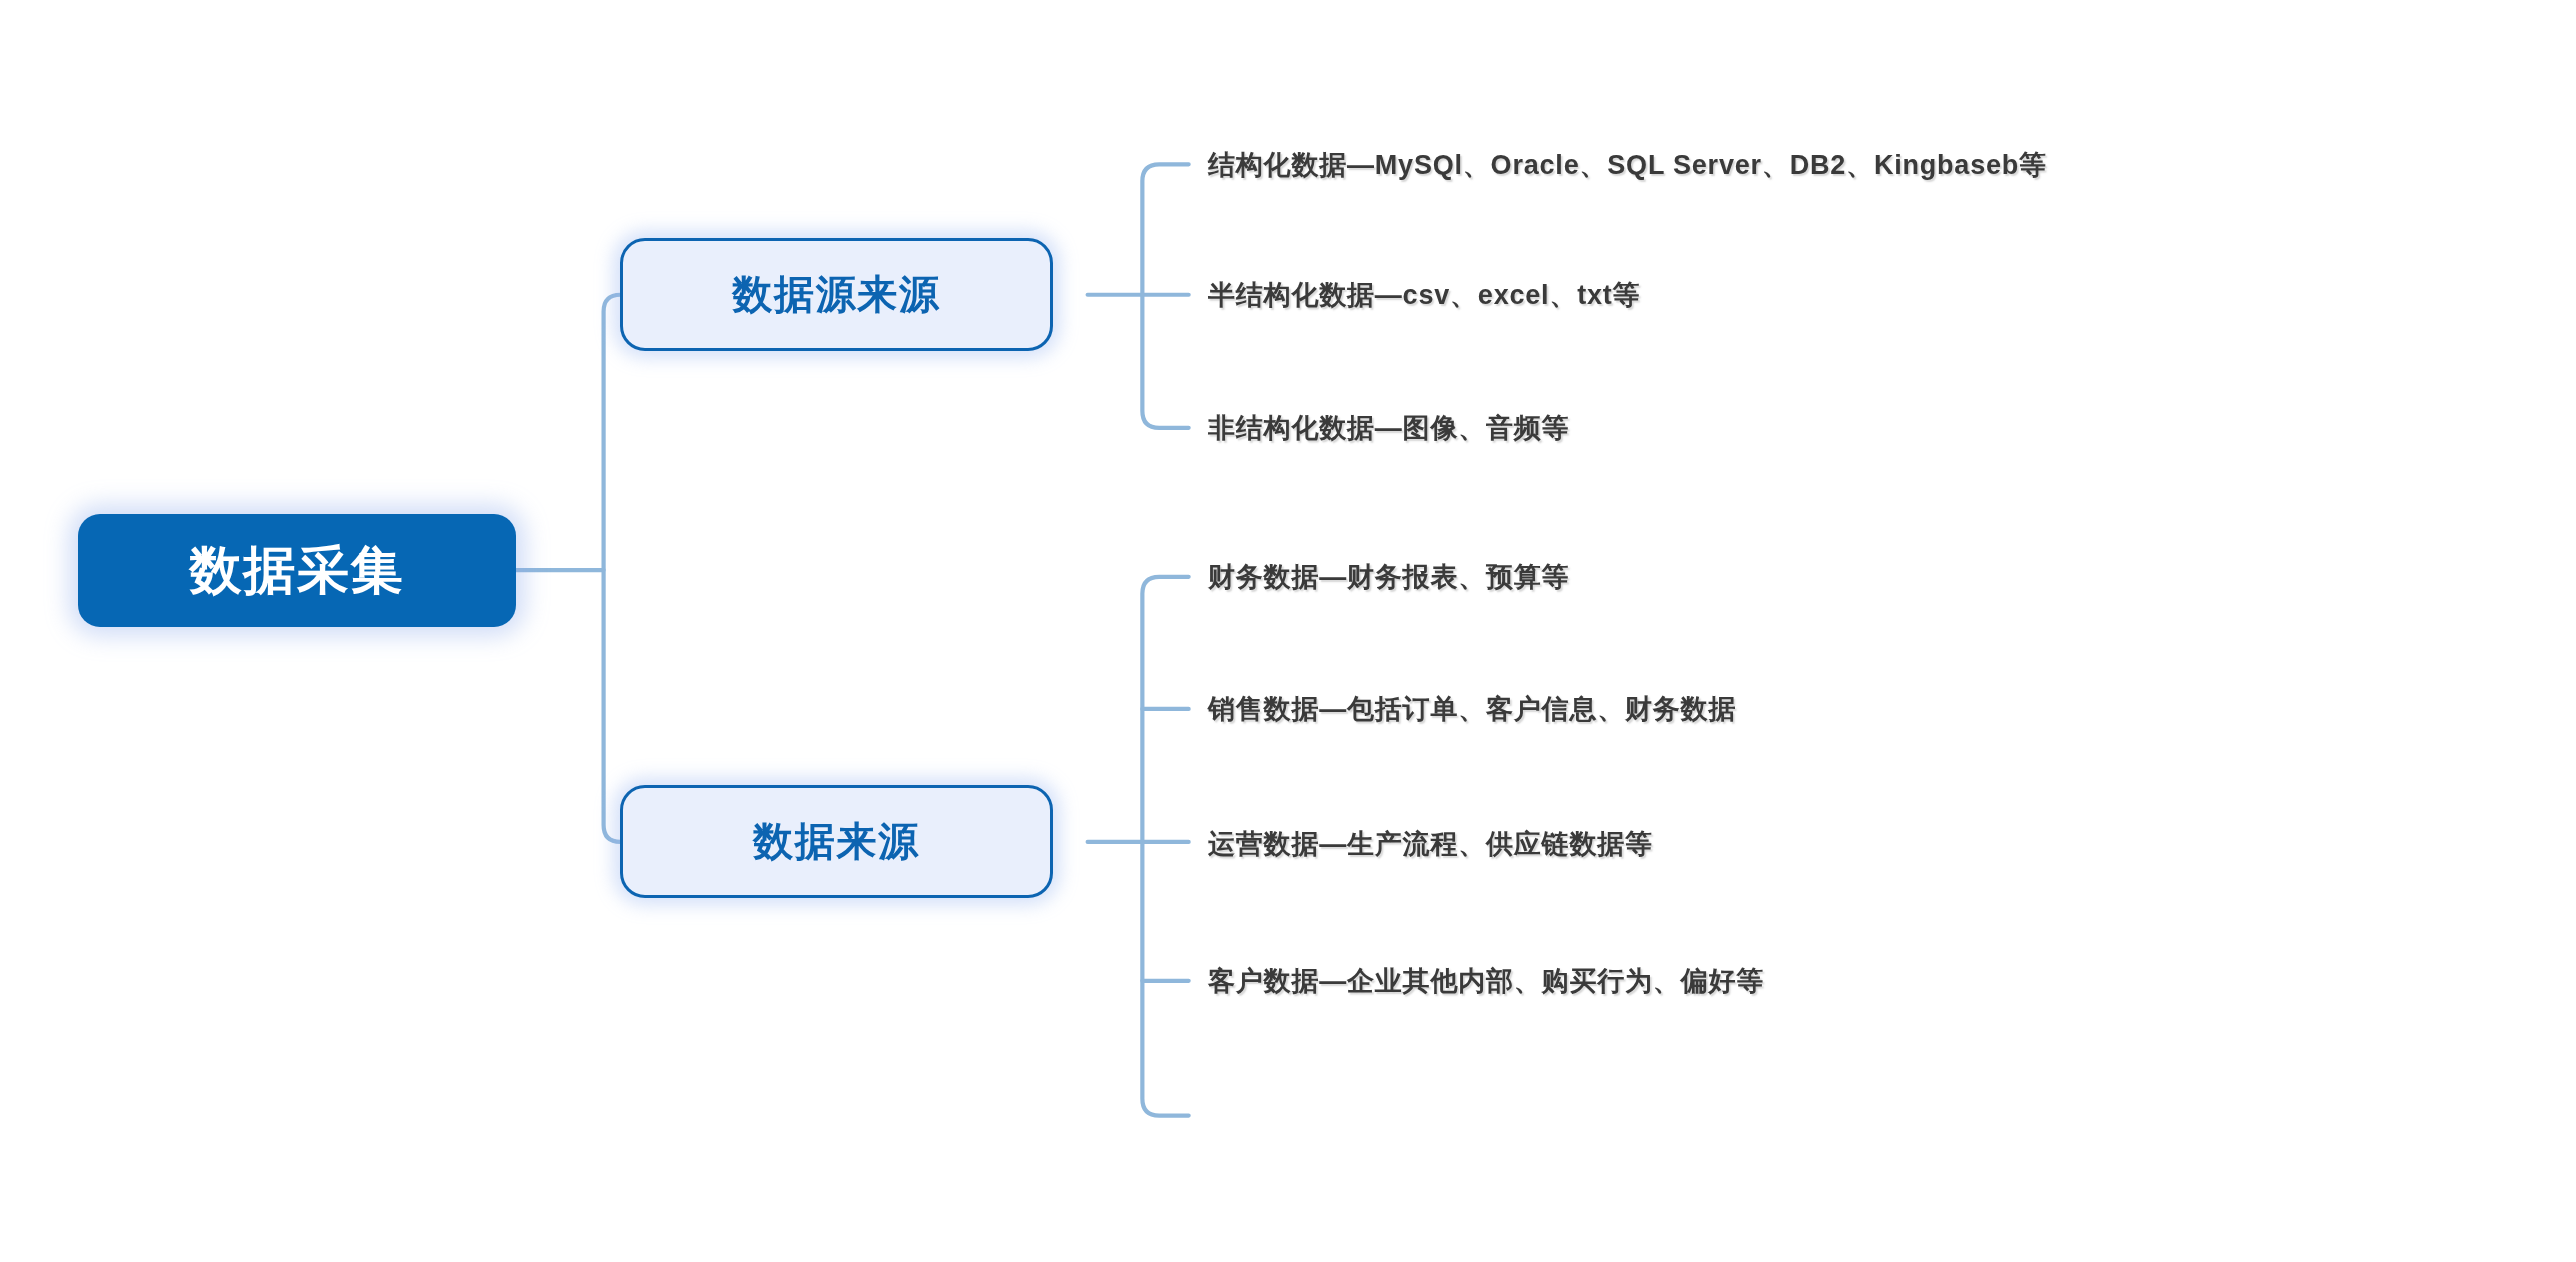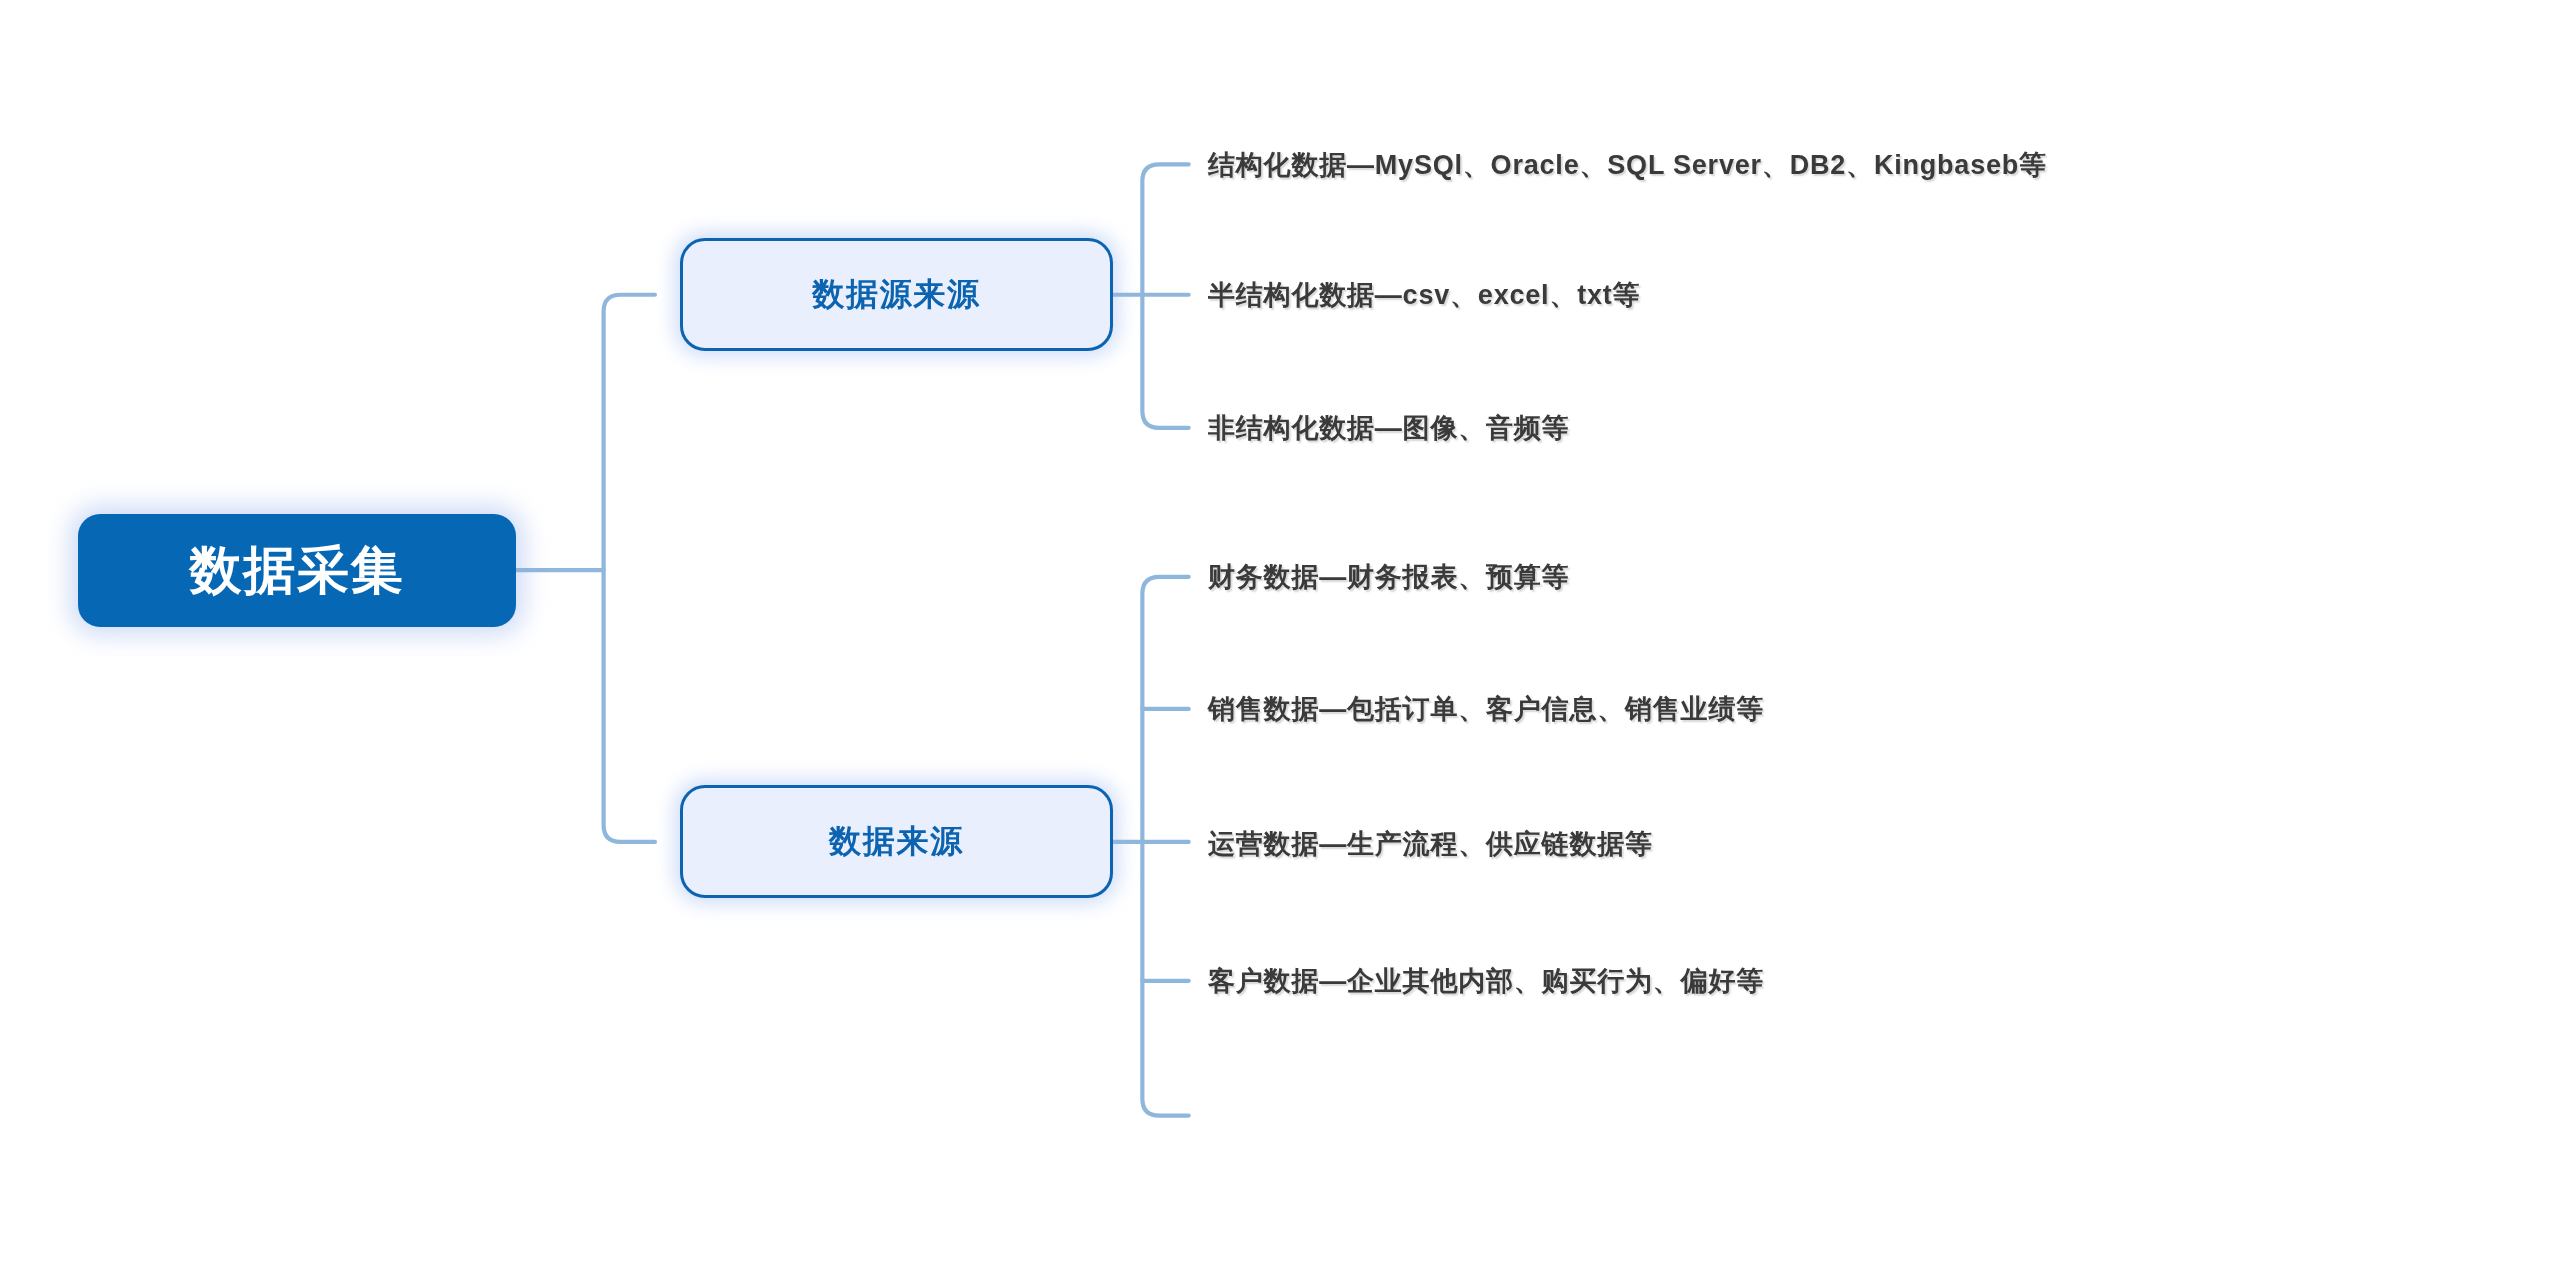--- a/index.html
+++ b/index.html
@@ -39,26 +39,26 @@
   }
   .node-root{
     left:78px;top:514px;width:438px;height:113px;
     background:var(--root_fill);
     color:var(--root_text);
     border-radius:22px;
     font-size:52px;
     box-shadow:0 0 23.6px 8.4px rgba(140,170,235,0.40);
   }
   .node-branch{
-    left:680px;width:433px;height:113px;
+    left:620px;width:433px;height:113px;
     background:var(--branch_fill);
     border:3.4px solid var(--branch_border);
     color:var(--branch_text);
     border-radius:25px;
-    font-size:32px;
+    font-size:40px;
     box-shadow:0 0 18.5px 6.7px rgba(150,180,240,0.40);
   }
   .node-branch.b1{top:238px;}
   .node-branch.b2{top:785px;}
   .leaf{
     position:absolute;
     left:1208px;height:59px;
     display:flex;align-items:center;
     font-size:27px;font-weight:700;
     color:var(--leaf_text);
@@ -111,18 +111,18 @@
   </div>
   <div class="node node-branch b2">
     <span>数据来源</span>
   </div>
 
   <div class="leaf l1">结构化数据—MySQl、Oracle、SQL Server、DB2、Kingbaseb等</div>
   <div class="leaf l2">半结构化数据—csv、excel、txt等</div>
   <div class="leaf l3">非结构化数据—图像、音频等</div>
 
   <div class="leaf l4">财务数据—财务报表、预算等</div>
-  <div class="leaf l5">销售数据—包括订单、客户信息、销售业绩等</div>
+  <div class="leaf l5">销售数据—包括订单、客户信息、财务数据</div>
   <div class="leaf l6">运营数据—生产流程、供应链数据等</div>
   <div class="leaf l7">客户数据—企业其他内部、购买行为、偏好等</div>
 
 </div>
 
 
 </body></html>

